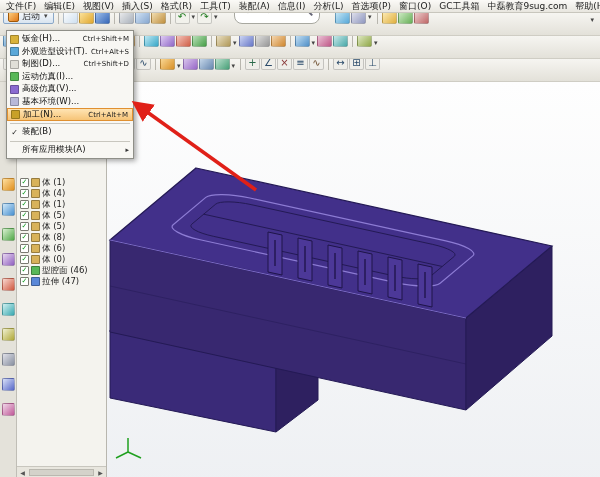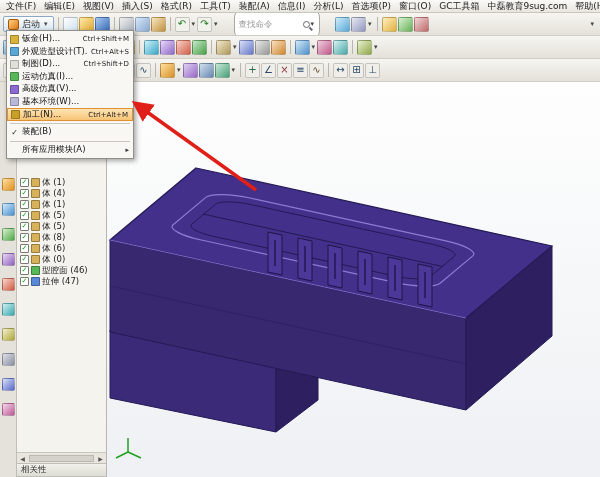--- a/index.html
+++ b/index.html
@@ -5,21 +5,21 @@
   *{margin:0;padding:0;box-sizing:border-box}
   html,body{width:600px;height:477px;overflow:hidden;font-family:"DejaVu Sans","Liberation Sans",sans-serif;background:#eceae4}
   .app{position:relative;width:600px;height:477px;background:#eceae4}
 
   
   .menubar{display:flex;align-items:center;height:13px;background:linear-gradient(#fbfaf7,#e8e6df);border-bottom:1px solid #c8c6bd;font-size:9px;color:#222;padding:0 2px;white-space:nowrap}
   .menubar .menus{display:flex}
   .menu-item{padding:0 4px;cursor:default}
 
   
-  .tb{display:flex;align-items:center;gap:1px;padding:11px 3px;border-bottom:1px solid #cfcdc4;background:linear-gradient(#f6f5f1,#e3e1d9);white-space:nowrap;overflow:hidden}
+  .tb{display:flex;align-items:flex-end;gap:1px;padding:11px 3px;border-bottom:1px solid #cfcdc4;background:linear-gradient(#f6f5f1,#e3e1d9);white-space:nowrap;overflow:hidden}
   .tb1{height:19px}.tb2{height:20px}.tb3{height:20px}
   .iconrow{display:inline-flex;align-items:center;gap:1px}
   .tbtn{width:15px;height:15px;border-radius:2px;border:1px solid rgba(0,0,0,.18);display:inline-flex;align-items:center;justify-content:center;font-size:10px;line-height:1;flex:0 0 auto;background:#efeee9;color:#333}
   .tsep{width:1px;height:14px;background:#b8b6ae;margin:0 3px;flex:0 0 auto}
   .caret{font-size:7px;color:#444;margin:0 1px;flex:0 0 auto}
   .caret.right{margin-left:auto;padding-right:2px}
   .start-btn{display:inline-flex;align-items:center;gap:3px;font-size:9px;padding:1px 4px;height:16px;border:1px solid #8aa8c8;background:linear-gradient(#ffffff,#d8e4f0);border-radius:2px;flex:0 0 auto;color:#222}
   .start-ic{width:11px;height:11px;background:linear-gradient(135deg,#ffd080,#e07818);border:1px solid #a05808;border-radius:2px}
   .searchbox{display:inline-flex;align-items:center;background:#fff;border:1px solid #a8a8a0;border-radius:8px;height:30px;padding:0 4px;margin:0 14px;flex:0 0 auto}
   .searchbox input{border:0;outline:0;width:62px;font-size:8.5px;color:#555;background:transparent}
@@ -276,23 +276,20 @@
             <span class="chk">✓</span>
             <span class="nico" style="background: rgb(90, 136, 216);"></span>
             <span class="nlabel">拉伸 (47)</span>
           </div>
         </div>
       <div class="hscroll">
         <span class="sarr">◀</span>
         <span class="strack"></span>
         <span class="sarr">▶</span>
       </div>
-      <div class="nav-footer">
-        <span>相关性</span>
-      </div>
       <div class="nav-fill"></div>
     </div>
 
     <div class="viewport"></div>
   </div>
 
   <svg class="model-svg" width="600" height="477" viewBox="0 0 600 477">
 
     <polygon points="150,298 318,332 276,364 110,330" fill="#473490" stroke="#241a55" stroke-width="1"></polygon>
     <polygon points="110,330 276,364 276,432 110,398" fill="#3a2a78" stroke="#241a55" stroke-width="1"></polygon>

